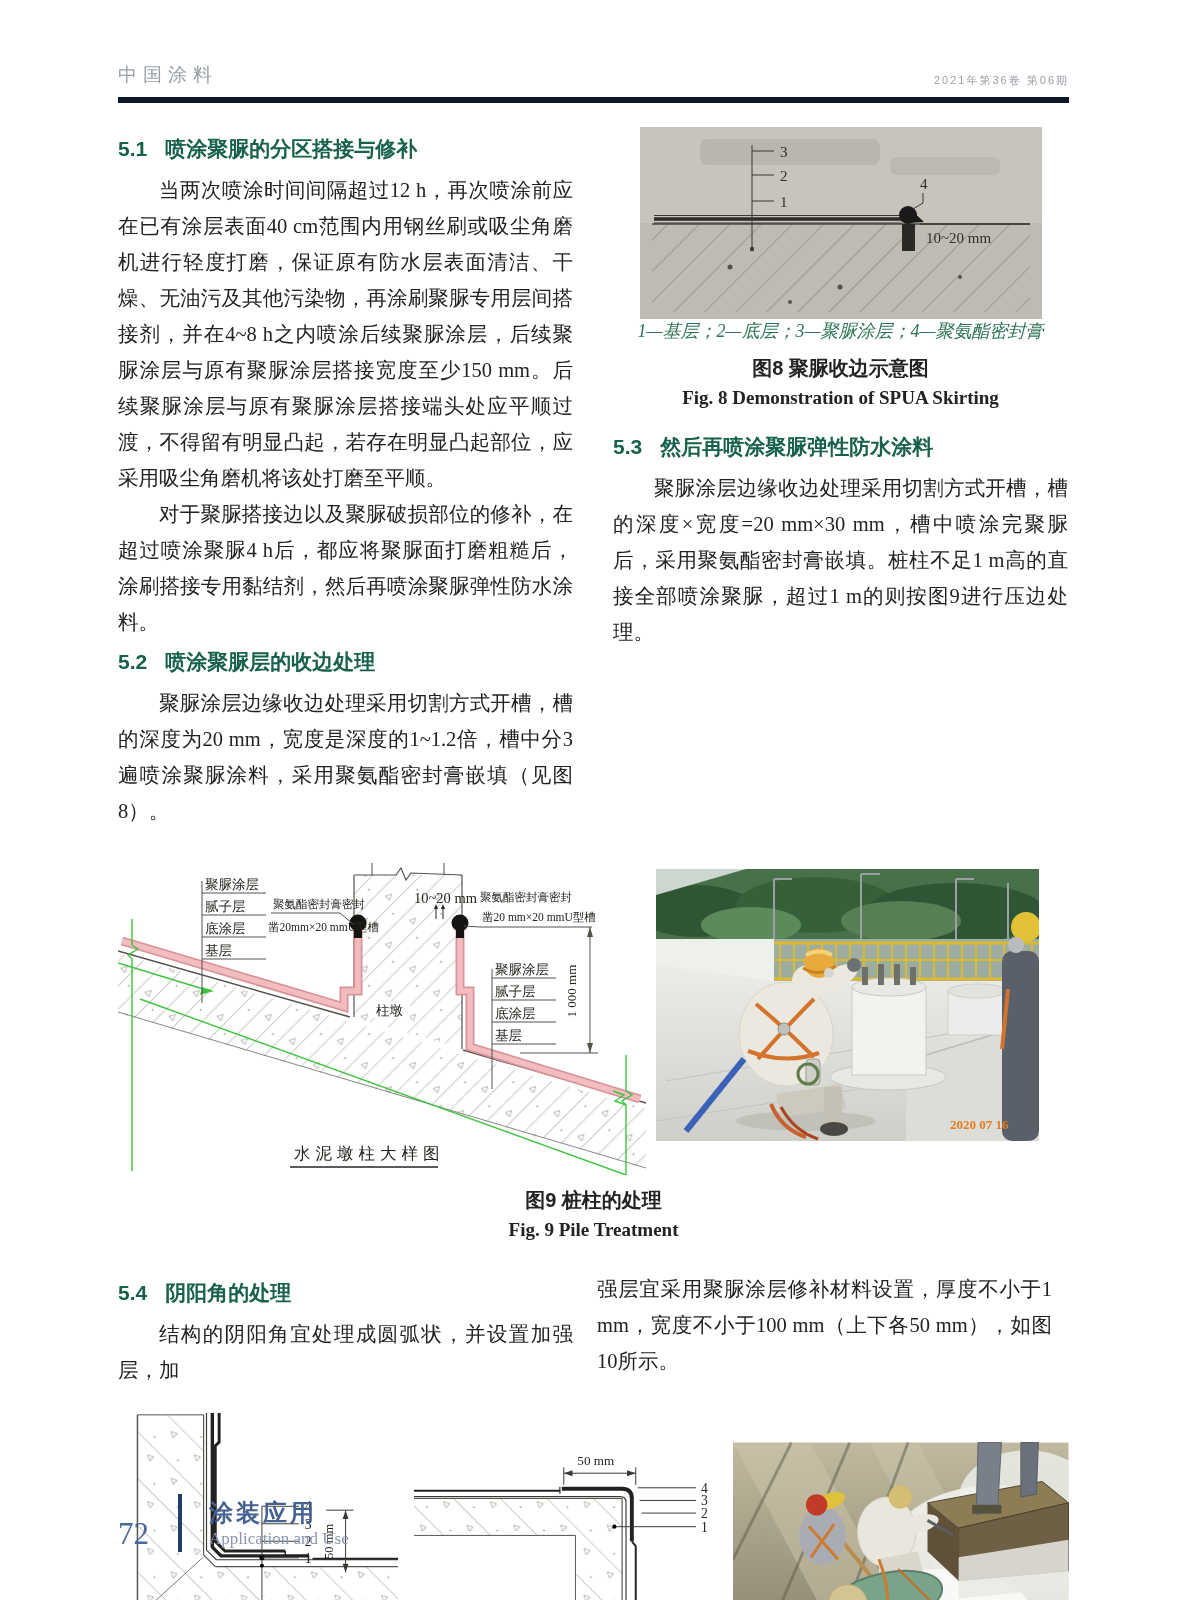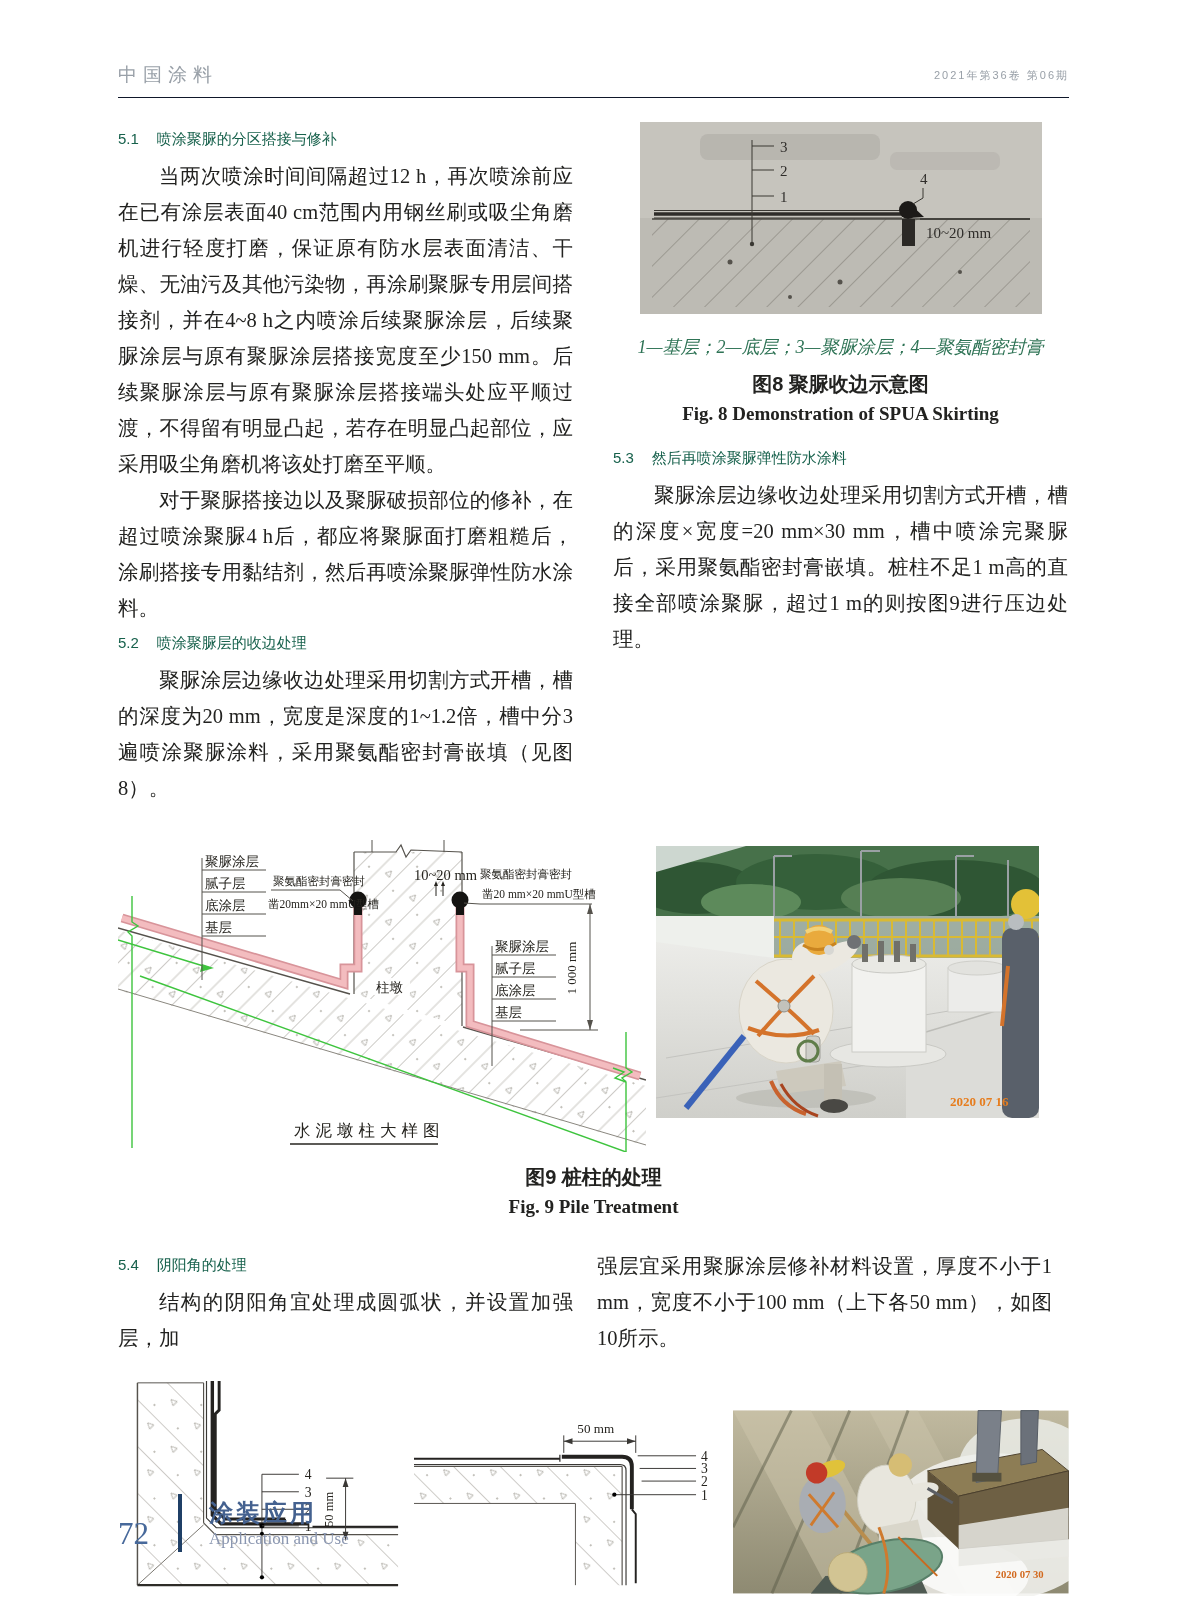--- a/index.html
+++ b/index.html
@@ -1,34 +1,34 @@
 <!DOCTYPE html>
 <html><head>
 <meta charset="utf-8">
 <style>
   html,body{margin:0;padding:0;background:#ffffff;}
   body{width:1187px;height:1600px;position:relative;overflow:hidden;
        font-family:"Liberation Serif","DejaVu Serif",serif;color:#222220;}
   .page{padding:62px 118px 0 118px;position:relative;}
   
-  .hdr{display:flex;justify-content:space-between;align-items:center;
+  .hdr{display:flex;justify-content:space-between;align-items:flex-end;
        color:#99a0a8;font-family:"Liberation Sans","DejaVu Sans",sans-serif;
-       padding-bottom:9px;border-bottom:1px solid #0f172a;}
+       padding-bottom:9px;border-bottom:6px solid #0f172a;}
   .hdr .jr{font-size:19px;letter-spacing:6px;}
   .hdr .is{font-size:11px;letter-spacing:2px;}
   
   .cols{display:flex;gap:40px;margin-top:24px;}
   .col{width:455px;}
   h3.sec{font-family:"Liberation Sans","DejaVu Sans",sans-serif;color:#17614c;
-         font-size:15px;font-weight:normal;margin:8px 0 9px 0;}
+         font-size:21px;font-weight:bold;margin:8px 0 9px 0;}
   h3.sec .no{margin-right:18px;}
   p.body{font-size:20.5px;line-height:36px;text-align:justify;margin:0;text-indent:2em;}
   p.noind{text-indent:0;}
   
-  .legend{color:#2e7355;font-style:italic;font-size:18px;text-align:center;margin-top:21px;}
+  .legend{color:#2e7355;font-style:italic;font-size:18px;text-align:center;margin-top:0;}
   .capcn{text-align:center;font-weight:bold;font-size:20px;margin-top:12px;
          font-family:"Liberation Sans","DejaVu Sans",sans-serif;}
   .capen{text-align:center;font-weight:bold;font-size:19px;margin-top:5px;
          font-family:"Liberation Serif","DejaVu Serif",serif;}
   .fig8wrap{width:402px;margin:0 auto;}
   .f8block{margin-bottom:24px;}
   .fig9row{display:flex;margin-top:12px;align-items:flex-start;}
   .fig9row .photo{margin-top:28px;margin-left:10px;}
   .s54row{display:flex;gap:24px;margin-top:30px;}
   .fig10row{display:flex;margin-top:22px;align-items:flex-start;}

